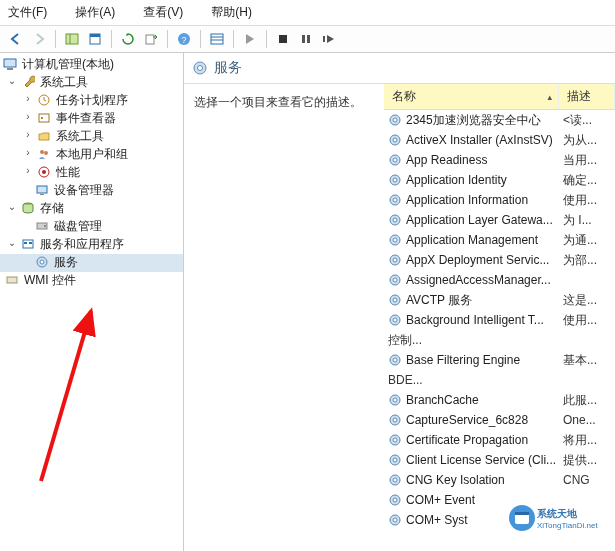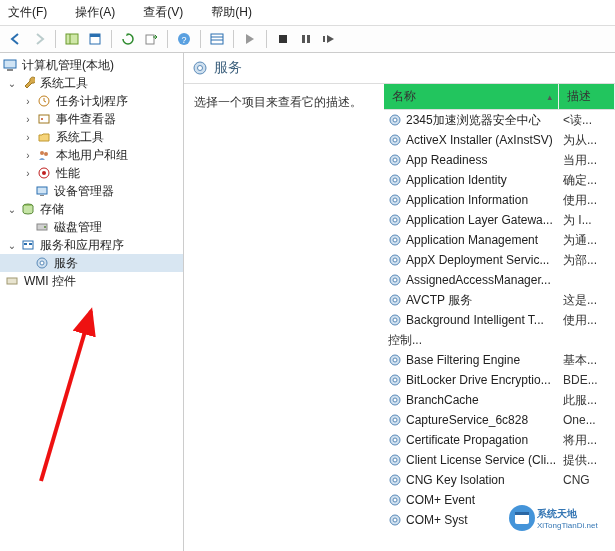--- a/index.html
+++ b/index.html
@@ -4,31 +4,31 @@
 <style>
   * { box-sizing: border-box; margin: 0; padding: 0; }
   body { font-family: "Microsoft YaHei", "Segoe UI", sans-serif; font-size: 12px; color: #222; background: #fff; width: 615px; height: 551px; overflow: hidden; position: relative; }
   .menubar { display: flex; gap: 28px; padding: 4px 8px; border-bottom: 1px solid #ddd; font-size: 12px; }
   .menubar span { cursor: default; }
   .toolbar { display: flex; align-items: center; gap: 3px; padding: 3px 6px; border-bottom: 1px solid #ccc; background: #fdfdfd; }
   .tb-btn { width: 20px; height: 20px; display: flex; align-items: center; justify-content: center; border: 1px solid transparent; border-radius: 2px; }
   .tb-sep { width: 1px; height: 18px; background: #ccc; margin: 0 3px; }
   .main { display: flex; height: calc(551px - 48px); }
   .tree { width: 184px; border-right: 1px solid #ccc; padding: 3px 0; background: #fff; overflow: hidden; }
-  .tree-row { display: flex; align-items: center; height: 18px; padding-left: 4px; gap: 2px; white-space: nowrap; }
+  .tree-row { display: flex; align-items: flex-start; height: 18px; padding-left: 4px; gap: 2px; white-space: nowrap; }
   .tree-row.selected { background: #d8e6f2; }
   .chev { width: 12px; height: 12px; display: inline-flex; align-items: center; justify-content: center; font-size: 10px; color: #555; }
   .tree-icon { width: 16px; height: 16px; display: inline-flex; align-items: center; justify-content: center; }
   .tree-label { padding-left: 2px; color: #222; }
   .detail { flex: 1; display: flex; flex-direction: column; border-top: 0; overflow: hidden; }
   .detail-header { display: flex; align-items: center; gap: 6px; padding: 6px 8px; font-size: 14px; color: #40637f; }
   .detail-body { display: flex; flex: 1; border-top: 1px solid #ddd; overflow: hidden; }
   .desc-pane { width: 200px; padding: 10px 10px; font-size: 12px; color: #333; }
   .list-pane { flex: 1; display: flex; flex-direction: column; overflow: hidden; }
-  .list-head { display: flex; border-bottom: 1px solid #ddd; background: #22c55e; }
+  .list-head { display: flex; border-bottom: 1px solid #ddd; background: #fef9c3; }
   .list-head .col { padding: 4px 8px; border-right: 1px solid #eee; color: #333; font-size: 12px; position: relative; }
   .sort-ind { position: absolute; right: 6px; top: 50%; transform: translateY(-50%); font-size: 9px; color: #555; }
   .list-body { flex: 1; overflow: hidden; }
   .list-row { display: flex; align-items: center; height: 20px; }
   .cell-name { display: flex; align-items: center; gap: 4px; padding-left: 4px; width: 175px; overflow: hidden; white-space: nowrap; }
   .cell-name span { overflow: hidden; text-overflow: ellipsis; }
   .cell-desc { padding-left: 4px; color: #333; white-space: nowrap; overflow: hidden; }
   .gear-icon svg { display: block; }
   .watermark { position: absolute; right: 8px; bottom: 14px; width: 100px; height: 38px; display: flex; align-items: center; gap: 0; opacity: 0.95; pointer-events: none; }
   .watermark .wm-text { font-size: 10px; color: #2a6fb0; font-weight: bold; }
@@ -418,29 +418,20 @@
                   <svg width="14" height="14">
                     <circle cx="7" cy="7" r="5" fill="#cfe0ef" stroke="#5a8ab8"></circle>
                     <circle cx="7" cy="7" r="2" fill="#fff" stroke="#5a8ab8"></circle>
                   </svg>
                 </span>
                 <span>Base Filtering Engine</span>
               </div>
               <div class="cell-desc">基本...</div>
             </div>
             <div class="list-row">
-              <div class="cell-name">
-                <span class="gear-icon">
-                  <svg width="14" height="14">
-                    <circle cx="7" cy="7" r="5" fill="#cfe0ef" stroke="#5a8ab8"></circle>
-                    <circle cx="7" cy="7" r="2" fill="#fff" stroke="#5a8ab8"></circle>
-                  </svg>
-                </span>
-                <span>BitLocker Drive Encryptio...</span>
-              </div>
               <div class="cell-desc">BDE...</div>
             </div>
             <div class="list-row">
               <div class="cell-name">
                 <span class="gear-icon">
                   <svg width="14" height="14">
                     <circle cx="7" cy="7" r="5" fill="#cfe0ef" stroke="#5a8ab8"></circle>
                     <circle cx="7" cy="7" r="2" fill="#fff" stroke="#5a8ab8"></circle>
                   </svg>
                 </span>

